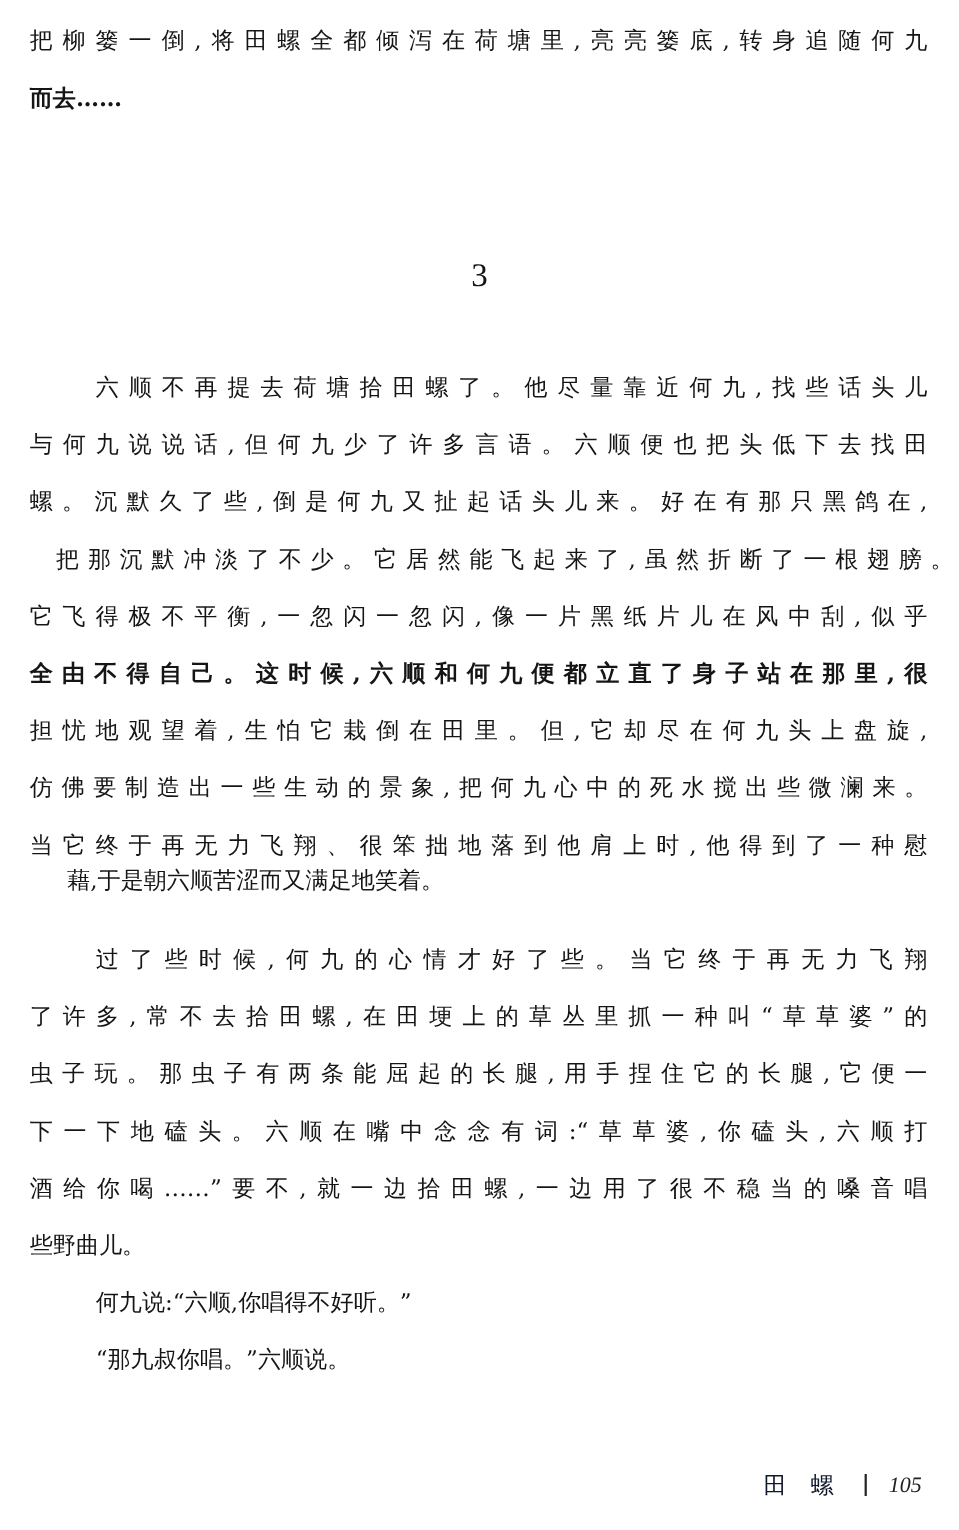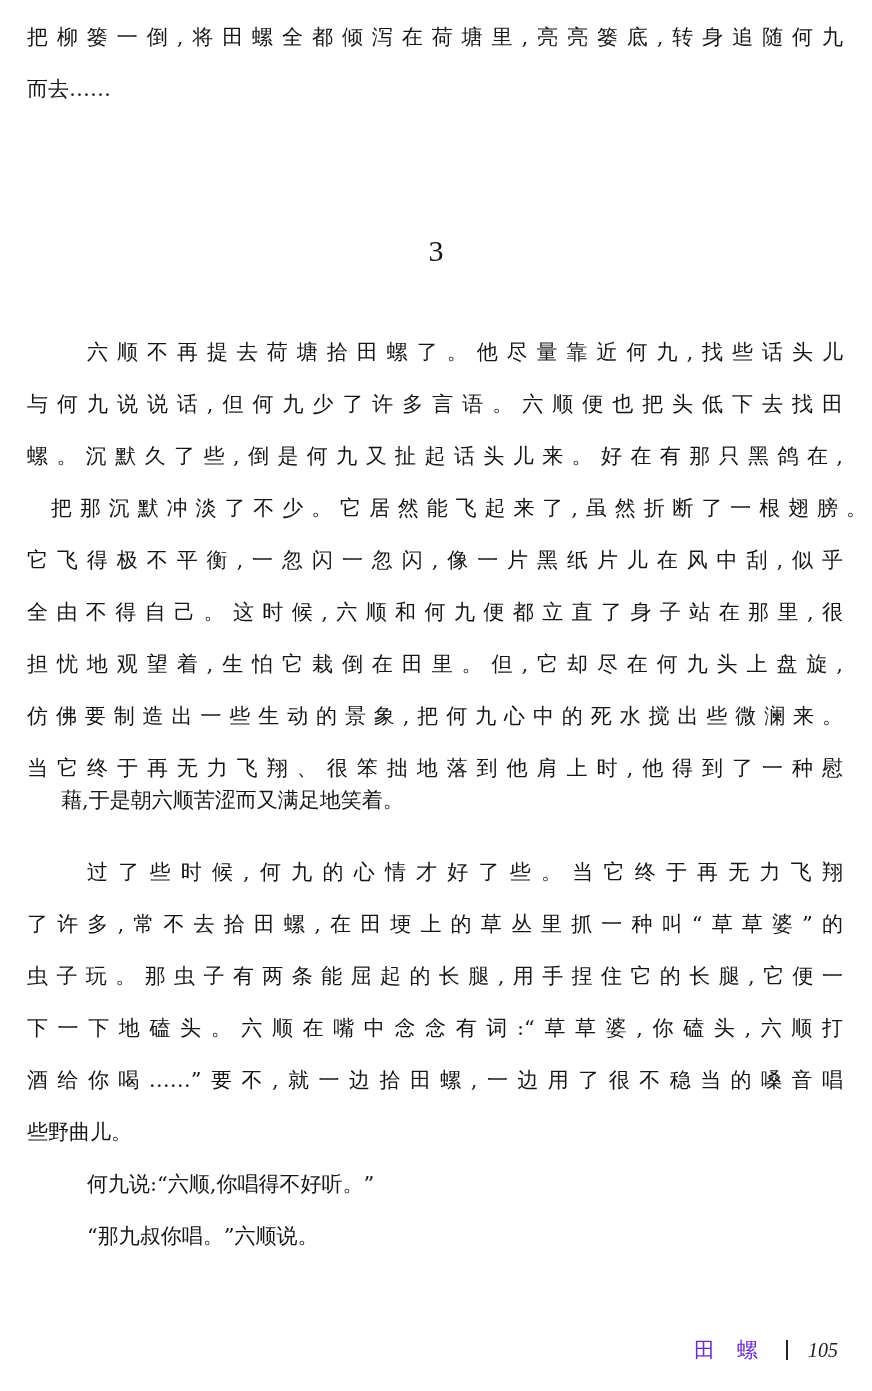--- a/index.html
+++ b/index.html
@@ -58,21 +58,21 @@
     display: flex;
     align-items: center;
     font-size: 22px;
     color: #222;
   }
   .footer .title {
     font-family: "DejaVu Sans", "Liberation Sans", sans-serif;
     letter-spacing: 22px;
     font-size: 21px;
     margin-right: 2px;
-    color: #6d28d9;
+    color: #0f172a;
   }
   .footer .divider {
     display: inline-block;
     width: 2px;
     height: 20px;
     background: #222;
     margin: 0 20px 0 4px;
   }
   .footer .page-number {
     font-family: "Liberation Serif", "DejaVu Serif", serif;
@@ -80,32 +80,32 @@
     font-size: 20px;
   }
 </style>
 </head>
 <body>
 
 <div class="page">
 
   <div id="top-block">
       <div class="line" style="top: 11px;">把柳篓一倒,将田螺全都倾泻在荷塘里,亮亮篓底,转身追随何九</div>
-      <div class="line last" style="top: 63px;">而去……</div>
+      <div class="line last" style="top: 63px; font-weight: bold;">而去……</div>
     </div>
 
   <div class="section-number">3</div>
 
   <div id="body-block">
       <div class="line indent" style="top: 326px;">六顺不再提去荷塘拾田螺了。他尽量靠近何九,找些话头儿</div>
       <div class="line" style="top: 378px;">与何九说说话,但何九少了许多言语。六顺便也把头低下去找田</div>
       <div class="line" style="top: 430px;">螺。沉默久了些,倒是何九又扯起话头儿来。好在有那只黑鸽在,</div>
       <div class="line" style="top: 482px; margin-left: 24px;">把那沉默冲淡了不少。它居然能飞起来了,虽然折断了一根翅膀。</div>
       <div class="line" style="top: 534px;">它飞得极不平衡,一忽闪一忽闪,像一片黑纸片儿在风中刮,似乎</div>
-      <div class="line" style="top: 586px;">全由不得自己。这时候,六顺和何九便都立直了身子站在那里,很</div>
+      <div class="line" style="top: 586px; font-weight: bold;">全由不得自己。这时候,六顺和何九便都立直了身子站在那里,很</div>
       <div class="line" style="top: 638px;">担忧地观望着,生怕它栽倒在田里。但,它却尽在何九头上盘旋,</div>
       <div class="line" style="top: 690px;">仿佛要制造出一些生动的景象,把何九心中的死水搅出些微澜来。</div>
       <div class="line" style="top: 742px;">当它终于再无力飞翔、很笨拙地落到他肩上时,他得到了一种慰</div>
       <div class="line last" style="top: 774px; margin-left: 34px;">藉,于是朝六顺苦涩而又满足地笑着。</div>
       <div class="line indent" style="top: 846px;">过了些时候,何九的心情才好了些。当它终于再无力飞翔</div>
       <div class="line" style="top: 898px;">了许多,常不去拾田螺,在田埂上的草丛里抓一种叫“草草婆”的</div>
       <div class="line" style="top: 950px;">虫子玩。那虫子有两条能屈起的长腿,用手捏住它的长腿,它便一</div>
       <div class="line" style="top: 1002px;">下一下地磕头。六顺在嘴中念念有词:“草草婆,你磕头,六顺打</div>
       <div class="line" style="top: 1054px;">酒给你喝……”要不,就一边拾田螺,一边用了很不稳当的嗓音唱</div>
       <div class="line last" style="top: 1106px;">些野曲儿。</div>

